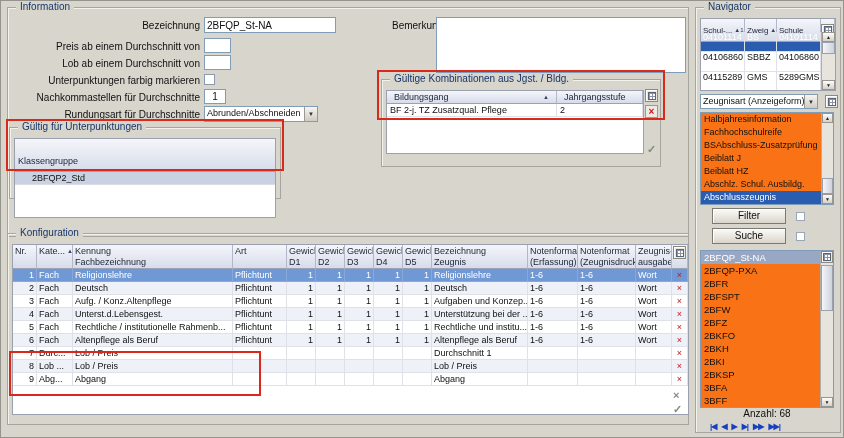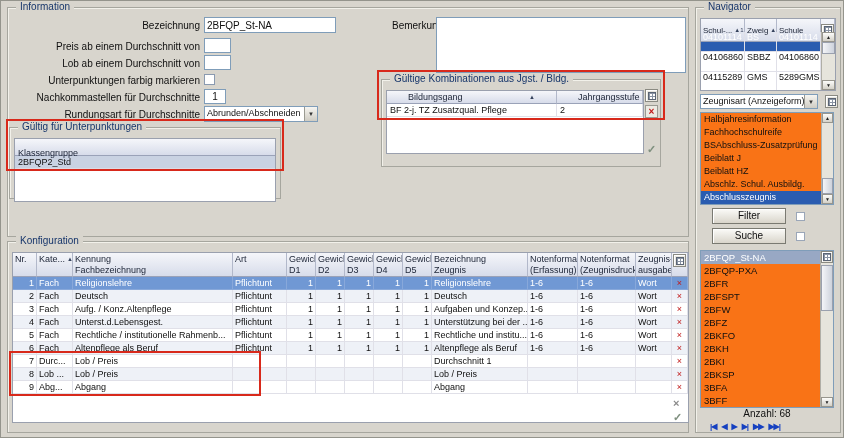--- a/index.html
+++ b/index.html
@@ -26,30 +26,30 @@
 .gray-check{position:absolute;color:#7f907f;font-weight:bold;font-size:11px;line-height:11px}
 .annot{position:absolute;border:2px solid #d8291b;z-index:99;pointer-events:none}
 .sel-blue{background:#2a5cb0 !important;color:#fff}
 .sel-gray{background:#98a8c4 !important;color:#fff}
 .hc{background:linear-gradient(#f5f6fa,#d7dcea);border-right:1px solid #b2b8ca;border-bottom:1px solid #9aa2b8;overflow:hidden;white-space:nowrap;color:#1c2436}
 .sort{font-size:6px;color:#35425c;margin-left:2px}
 .bc{border-right:1px solid #e0e0e8;border-bottom:1px solid #e0e0e8;overflow:hidden;white-space:nowrap}
 
 .kbtable{position:absolute;left:4px;top:10px;width:258px;border:1px solid #9aa0ae;background:#fff}
 .kbhead{display:flex;height:13px}
-.kbhead .hc{display:flex;align-items:center;font-size:9px;padding:0 21px}
+.kbhead .hc{display:flex;align-items:center;font-size:9px;padding:0 7px}
 .kbhead .sort{margin-left:auto}
 .kbrow{display:flex;height:13px;line-height:12px}
 .kbrow .bc{font-size:9px;padding:0 3px}
 .kbc0{width:170px}.kbc1{width:86px}
 .kbfiller{height:36px;background:#fff}
 
 .kgtable{position:absolute;left:4px;top:10px;width:262px;border:1px solid #9aa0ae;background:#fff}
-.kghead{height:13px;line-height:12px;padding:8px 3px;font-size:9px;background:linear-gradient(#f5f6fa,#d7dcea);border-bottom:1px solid #9aa2b8;color:#1c2436}
-.kgrow{height:13px;line-height:12px;padding:0 3px;font-size:9px;background:#c9d2e2;border-bottom:1px solid #dcdce4}
+.kghead{height:13px;line-height:12px;padding:16px 3px;font-size:9px;background:linear-gradient(#f5f6fa,#d7dcea);border-bottom:1px solid #9aa2b8;color:#1c2436}
+.kgrow{height:13px;line-height:12px;padding:0 17px;font-size:9px;background:#c9d2e2;border-bottom:1px solid #dcdce4}
 .kgfiller{height:32px;background:#fff}
 
 .ktable{position:absolute;left:4px;top:10px;width:677px;border:1px solid #9aa0ae;background:#fff}
 .khead{display:flex;height:24px}
 .khead .hc{font-size:9px;line-height:11px;padding:1px 2px}
 .hline{display:flex;align-items:flex-end}
 .krow{display:flex;height:13px;line-height:12px}
 .krow .bc{font-size:9px;padding:0 2px}
 .krow.even{background:#eef1f7}
 .krow.sel{background:#7098d4;color:#fff}
@@ -146,21 +146,21 @@
     <span class="legend">Gültig für Unterpunktungen</span>
     <div class="kgtable">
       <div class="kghead">Klassengruppe</div>
       <div id="klassen-body">
           <div class="kgrow">2BFQP2_Std</div>
         </div>
       <div class="kgfiller"></div>
     </div>
   </div>
 
-  <div class="groupbox" id="konfig-group" style="left:6px;top:240px;width:682px;height:192px">
+  <div class="groupbox" id="konfig-group" style="left:6px;top:232px;width:682px;height:192px">
     <span class="legend">Konfiguration</span>
     <div class="ktable">
       <div class="khead" id="konfig-head">
           <div class="hc kc0">
             <div class="hline">
               <span>Nr.</span>
             </div>
           </div>
           <div class="hc kc1">
             <div class="hline">

